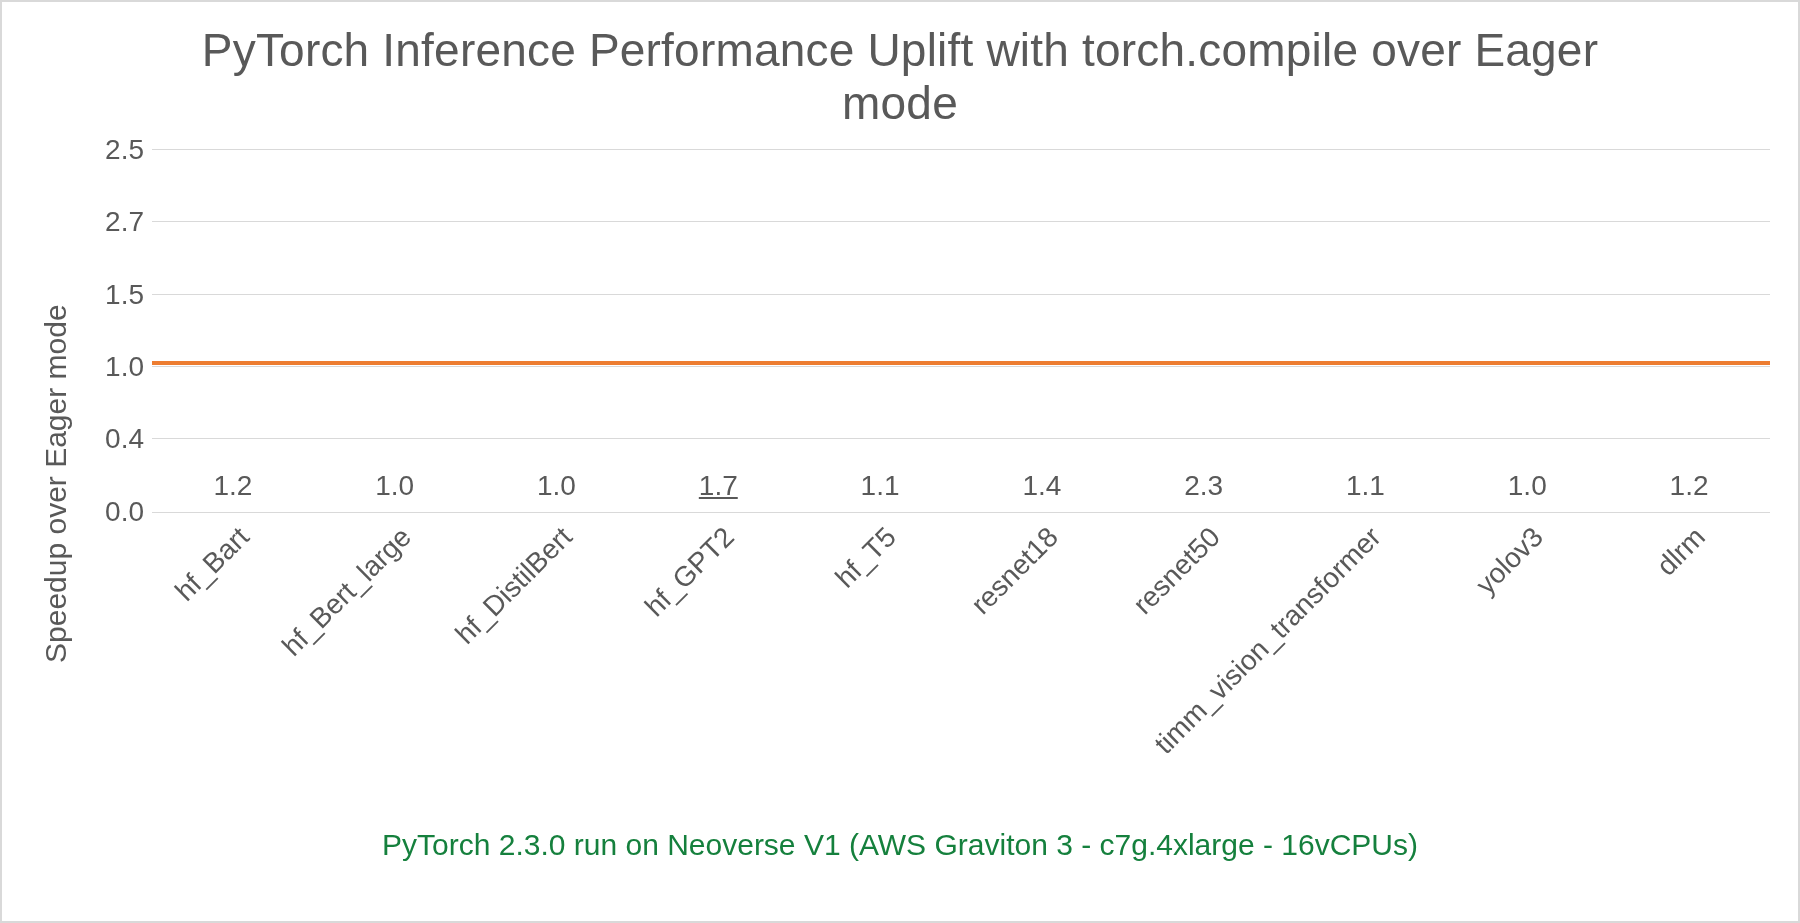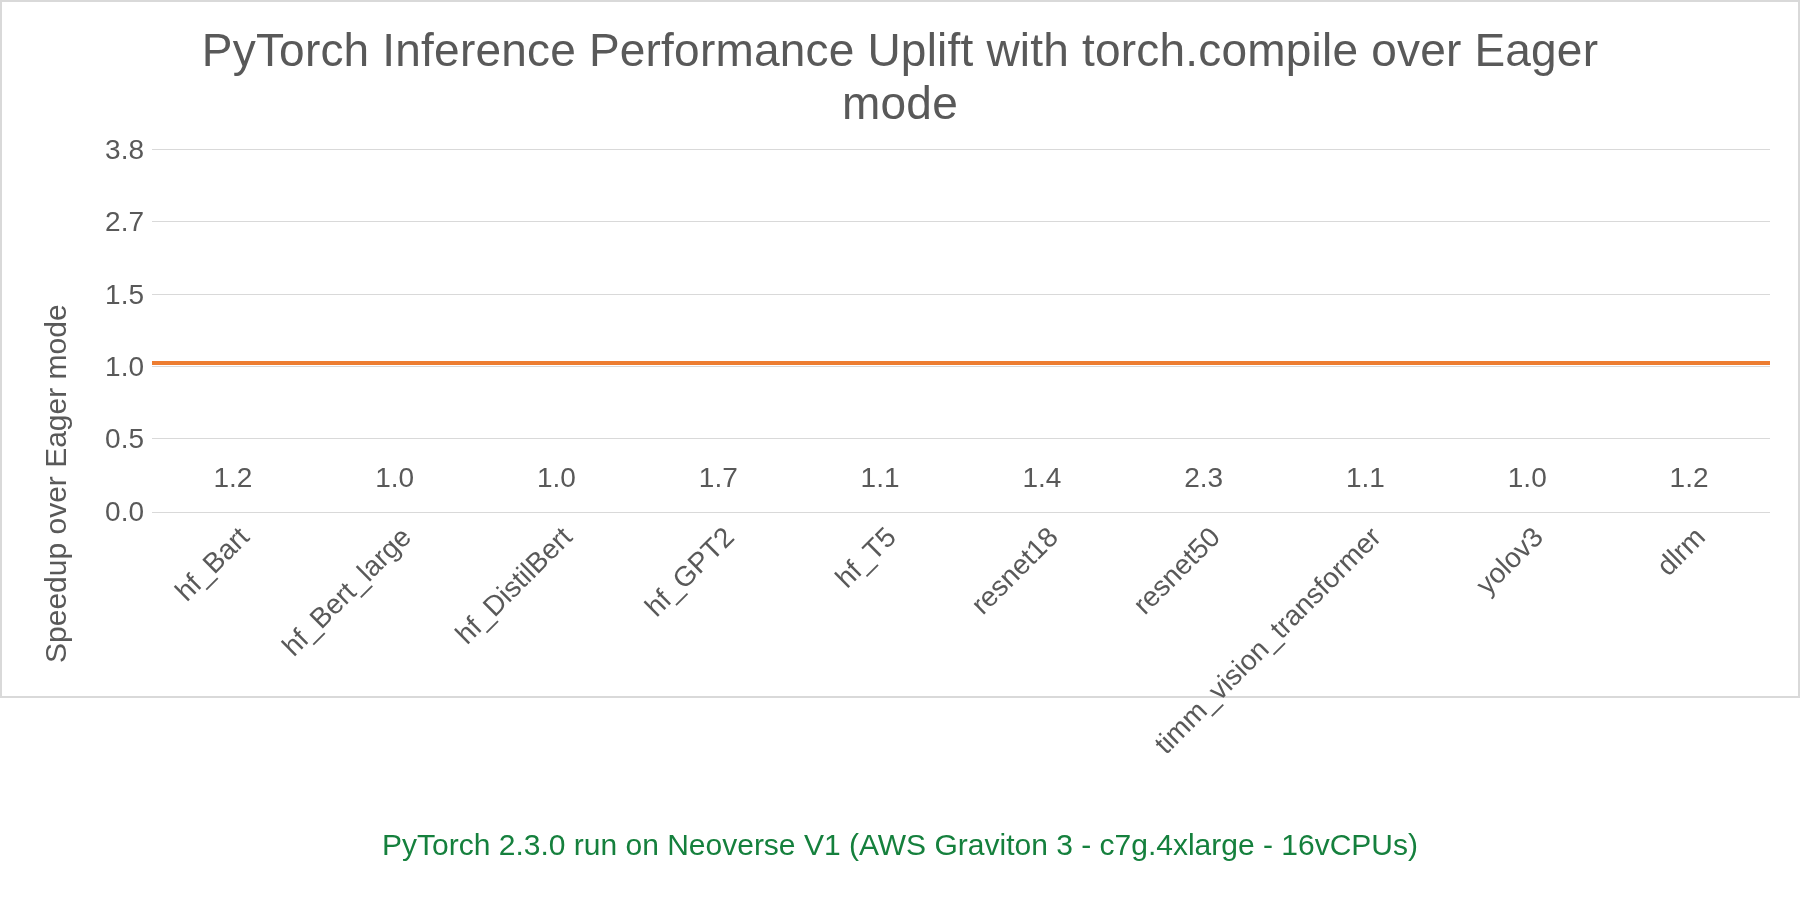--- a/index.html
+++ b/index.html
@@ -7,21 +7,21 @@
     padding: 0;
     width: 1800px;
     height: 923px;
     background: #ffffff;
     font-family: "Aptos", "Segoe UI Variable", "Segoe UI", Arial, sans-serif;
     color: #595959;
   }
   .chart-frame {
     box-sizing: border-box;
     width: 1800px;
-    height: 698px;
+    height: 923px;
     border: 2px solid #d9d9d9;
     padding: 18px 28px 24px 28px;
     position: relative;
     font-stretch: condensed;
   }
   .chart-title {
     text-align: center;
     font-size: 46px;
     line-height: 1.15;
     color: #595959;
@@ -99,21 +99,21 @@
     align-items: center;
     position: relative;
   }
   .bar {
     width: 68px;
     background: #2e9bbf;
   }
   .bar-label {
     position: absolute;
     bottom: 100%;
-    margin-bottom: 12px;
+    margin-bottom: 4px;
     font-size: 28px;
     color: #595959;
     white-space: nowrap;
     transform: translateY(-6px);
   }
   .xaxis {
     display: flex;
     justify-content: space-around;
     margin-top: 8px;
     height: 300px;
@@ -146,25 +146,25 @@
 <body>
 
 <div class="chart-frame">
 
   <div class="chart-title">PyTorch Inference Performance Uplift with torch.compile over Eager mode</div>
 
   <div class="body-row">
     <div class="ylabel">Speedup over Eager mode</div>
 
     <div class="yaxis-ticks">
-      <div class="ytick" style="bottom:100%">3.8</div>
+      <div class="ytick" style="bottom:100%">2.5</div>
       <div class="ytick" style="bottom:80%">2.7</div>
       <div class="ytick" style="bottom:60%">1.5</div>
       <div class="ytick" style="bottom:40%">1.0</div>
-      <div class="ytick" style="bottom:20%">0.5</div>
+      <div class="ytick" style="bottom:20%">0.4</div>
       <div class="ytick" style="bottom:0%">0.0</div>
     </div>
 
     <div class="plot-column">
       <div class="plot-area">
         <div class="gridline" style="bottom:100%"></div>
         <div class="gridline" style="bottom:80%"></div>
         <div class="gridline" style="bottom:60%"></div>
         <div class="gridline" style="bottom:40%"></div>
         <div class="gridline" style="bottom:20%"></div>
@@ -178,21 +178,21 @@
           </div>
           <div class="bar-slot">
             <div class="bar-label" style="bottom: 40%;">1.0</div>
             <div class="bar" style="height: 40%;"></div>
           </div>
           <div class="bar-slot">
             <div class="bar-label" style="bottom: 40%;">1.0</div>
             <div class="bar" style="height: 40%;"></div>
           </div>
           <div class="bar-slot">
-            <div class="bar-label" style="bottom: 68%;">1.7</div>
+            <div class="bar-label" style="bottom: 68%; text-decoration: underline;">1.7</div>
             <div class="bar" style="height: 68%;"></div>
           </div>
           <div class="bar-slot">
             <div class="bar-label" style="bottom: 44%;">1.1</div>
             <div class="bar" style="height: 44%;"></div>
           </div>
           <div class="bar-slot">
             <div class="bar-label" style="bottom: 56%; text-align: center;">1.4</div>
             <div class="bar" style="height: 56%;"></div>
           </div>

